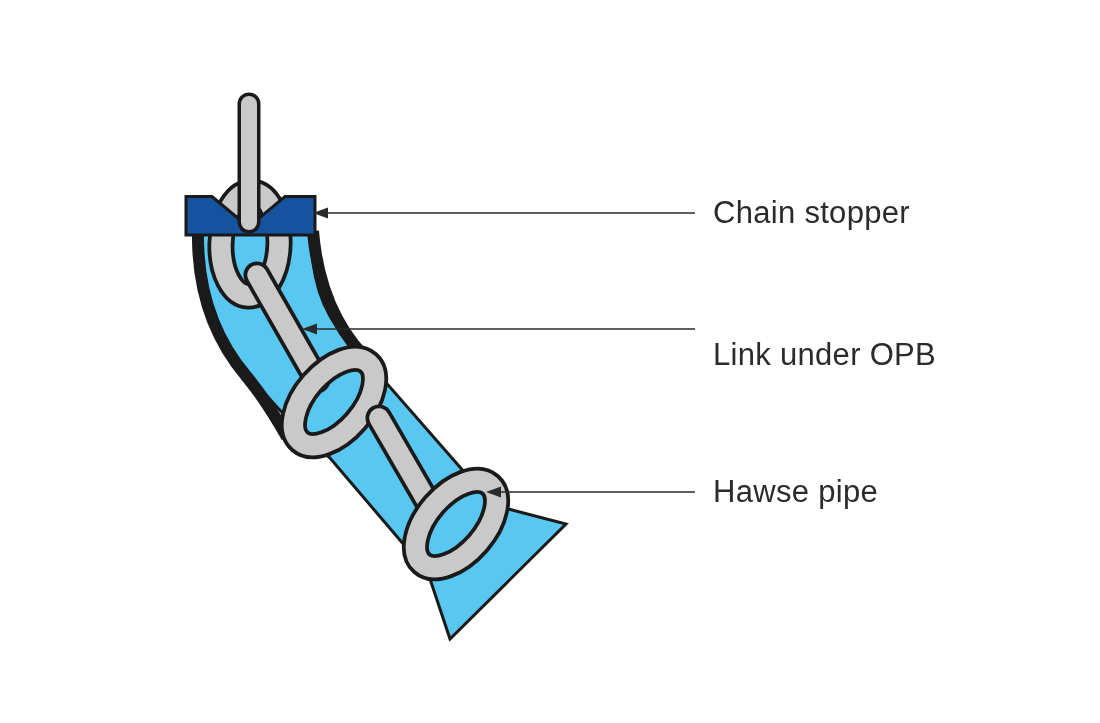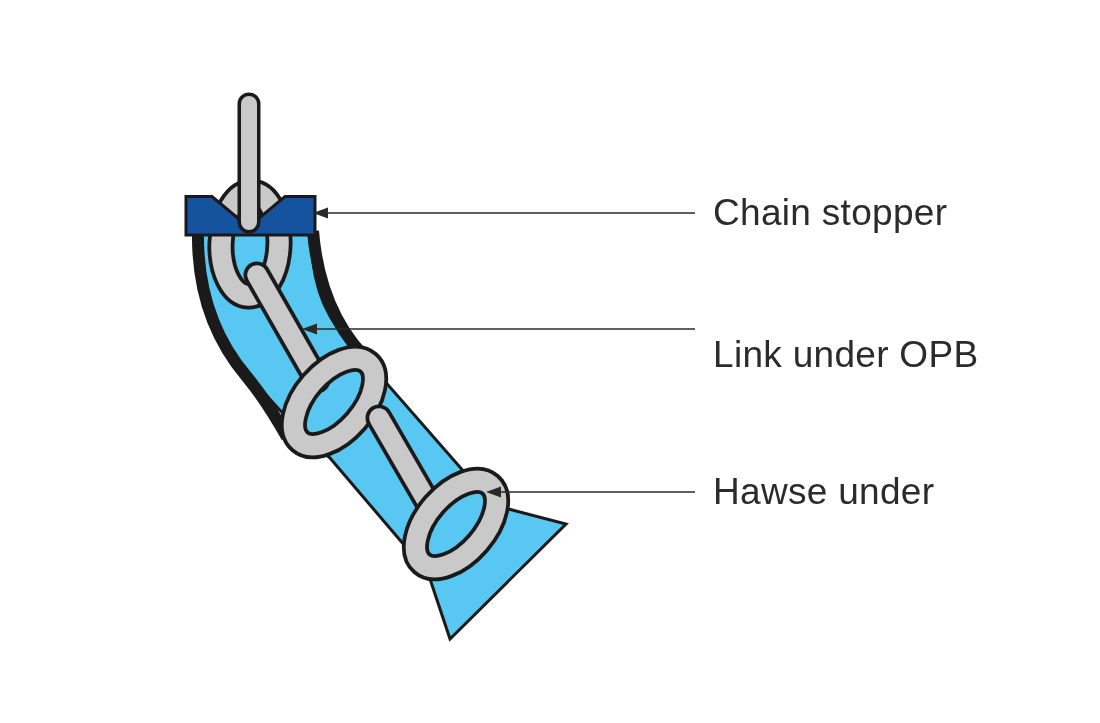--- a/index.html
+++ b/index.html
@@ -20,21 +20,21 @@
     left: 0;
     top: 0;
     width: 1100px;
     height: 723px;
   }
   .callout-label {
     position: absolute;
     left: 713px;
     height: 38px;
     line-height: 38px;
-    font-size: 37px;
+    font-size: 31px;
     font-weight: 300;
     letter-spacing: 0.3px;
     color: #2b2b2b;
     white-space: nowrap;
   }
   #label-chain-stopper { top: 194px; }
   #label-link-under-opb { top: 310px; }
   #label-hawse-pipe    { top: 473px; }
 </style>
 </head>
@@ -97,15 +97,15 @@
     <polygon points="302,329 317,323.5 317,334.5" fill="#2a2a2a"></polygon>
 
     <line stroke-width="1.6" x1="500" y1="492" x2="695" y2="492" stroke="#2a2a2a"></line>
     <polygon points="486,492 501,486.5 501,497.5" fill="#2a2a2a"></polygon>
   </svg>
 
   <div class="callout-label" id="label-chain-stopper" style="color: rgb(43, 43, 43);">Chain stopper</div>
 
   <div class="callout-label" id="label-link-under-opb" style="color: rgb(43, 43, 43); margin-top: 26px;">Link under OPB</div>
 
-  <div class="callout-label" id="label-hawse-pipe" style="color: rgb(43, 43, 43);">Hawse under</div>
+  <div class="callout-label" id="label-hawse-pipe" style="color: rgb(43, 43, 43);">Hawse pipe</div>
 
 </div>
 
 </body></html>

